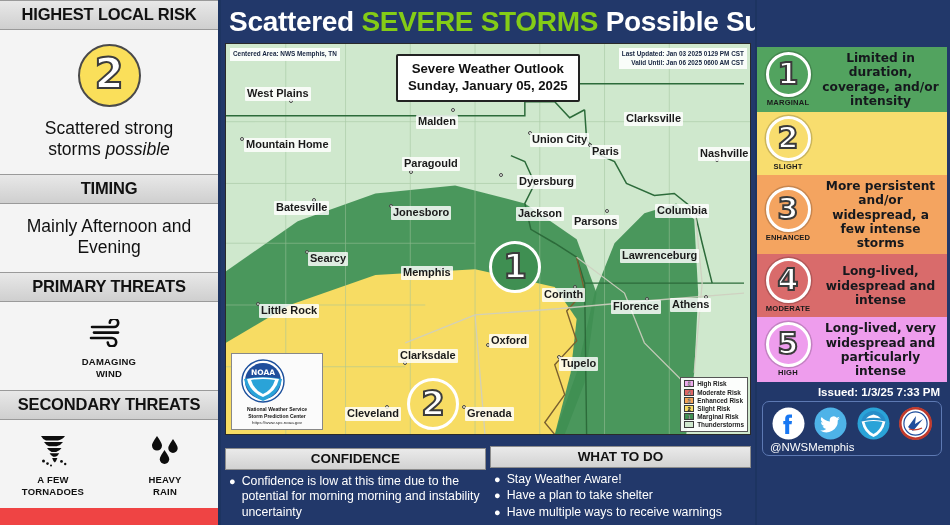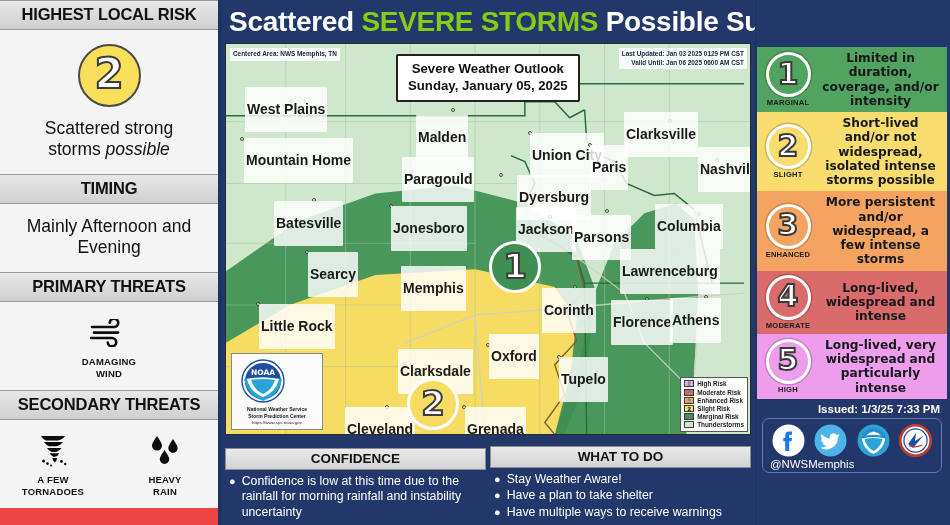--- a/index.html
+++ b/index.html
@@ -105,22 +105,22 @@
     background: #cfe8cd;
     border: 1px solid #2a2a2a;
     overflow: hidden;
   }
   
   .map-layer { position:absolute; inset:0; }
   .lbl {
     position: absolute;
     background: rgba(255,255,255,0.82);
     color: #1a1a1a;
-    font-size: 14px; font-weight: bold;
-    padding: 15px 2px; border-radius: 1px;
+    font-size: 11px; font-weight: bold;
+    padding: 1px 2px; border-radius: 1px;
     white-space: nowrap; line-height: 1.05;
     font-family: "Liberation Sans", sans-serif;
   }
   .citydot {
     position: absolute; width: 4px; height: 4px;
     border: 1px solid #444; border-radius: 50%;
     background: rgba(255,255,255,.6);
   }
   .map-titlebox {
     position: absolute; left: 170px; top: 10px;
@@ -494,21 +494,21 @@
           </div>
         </div>
     </div>
 
     <div class="bottom-panels">
       <div class="bp">
         <div class="bp-head">CONFIDENCE</div>
         <div class="bp-list" id="confidence-list">
             <div class="bp-li">
               <span class="b">●</span>
-              <span>Confidence is low at this time due to the rainfall for morning rainfall and instability uncertainty</span>
+              <span>Confidence is low at this time due to the potential for morning morning and instability uncertainty</span>
             </div>
           </div>
       </div>
       <div class="bp">
         <div class="bp-head">WHAT TO DO</div>
         <div class="bp-list" id="whattodo-list">
             <div class="bp-li">
               <span class="b">●</span>
               <span>Stay Weather Aware!</span>
             </div>
@@ -537,21 +537,20 @@
           </div>
           <div class="cat-desc">Limited in duration, coverage, and/or intensity</div>
         </div>
         <div class="cat" style="background: rgb(248, 221, 110);">
           <div class="cat-badge">
             <div class="cat-circle" style="background: rgb(248, 221, 110);">
               <span>2</span>
             </div>
             <div class="cat-name">SLIGHT</div>
           </div>
-          <div class="cat-desc">Short-lived and/or not widespread, isolated intense storms possible</div>
         </div>
         <div class="cat" style="background: rgb(244, 164, 96);">
           <div class="cat-badge">
             <div class="cat-circle" style="background: rgb(244, 164, 96);">
               <span>3</span>
             </div>
             <div class="cat-name">ENHANCED</div>
           </div>
           <div class="cat-desc">More persistent and/or widespread, a few intense storms</div>
         </div>

